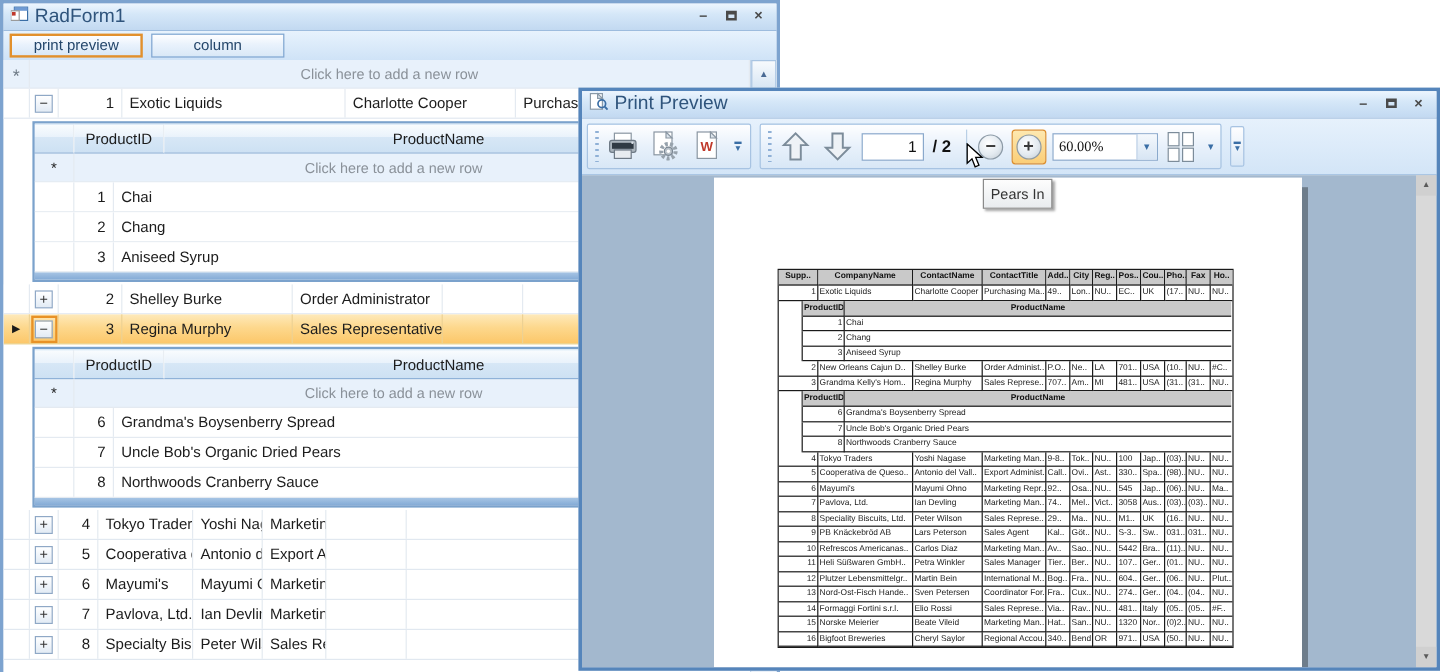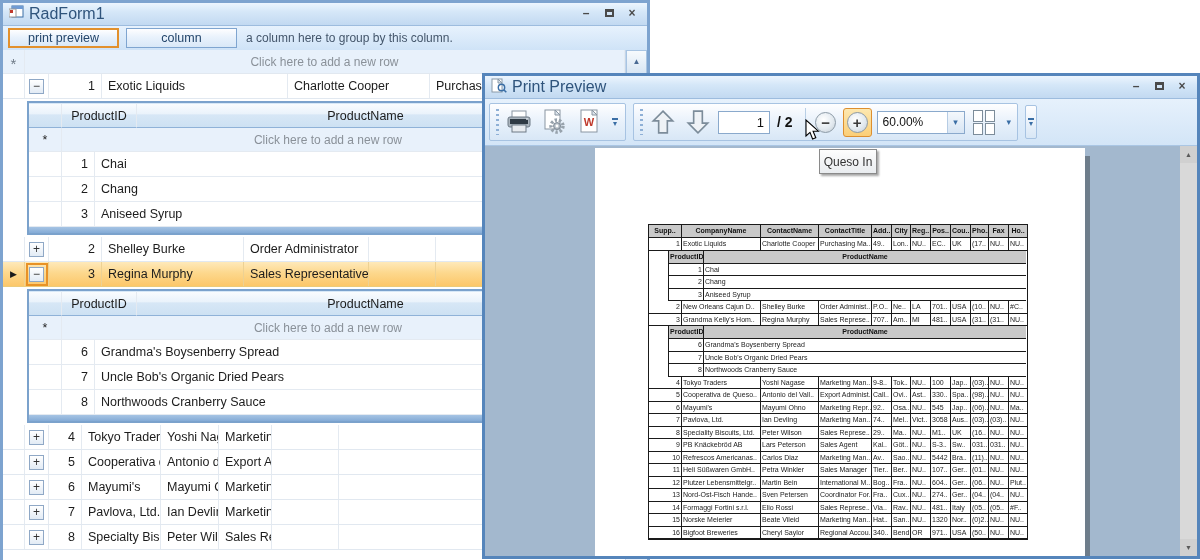--- a/index.html
+++ b/index.html
@@ -85,21 +85,21 @@
   .ovfbar { width:6px; height:2px; background:#3a6ea5; margin-bottom:1px; }
   .pagebox { width:52px; height:23px; background:#fff; border:1px solid #8aa9cc; font-size:13px;
              line-height:21px; text-align:right; padding-right:5px; color:#111; }
   .ptotal { font-weight:bold; font-size:14px; color:#111; margin:0 4px 0 2px; }
   .vsep { width:1px; height:28px; background:#b9cfe6; margin:0 3px; }
   .circ { width:21px; height:21px; border-radius:50%; border:1px solid #8c9aa6;
           background:radial-gradient(circle at 40% 35%,#ffffff,#e3eaf0 55%,#c3ccd4);
           display:flex; align-items:center; justify-content:center;
           font-size:15px; line-height:15px; color:#3a3a3a; font-weight:bold; }
   .zplus { border:1px solid #dd8f2f; background:linear-gradient(#fde8b0,#fbce77); border-radius:3px; padding:3px; }
-  .combo { width:88px; height:23px; border:1px solid #8aa9cc; background:#fff; display:flex; }
+  .combo { width:88px; height:23px; border:1px solid #8aa9cc; background:#fff; display:flex;font-family:Liberation Serif, serif; }
   .cval { flex:1; font-size:12px; color:#111; padding-left:5px; line-height:21px; }
   .carr { width:17px; background:linear-gradient(#f4f8fc,#d7e5f4); border-left:1px solid #b6cce4;
           color:#3a6ea5; font-size:9px; text-align:center; line-height:21px; }
   .pgic { position:relative; width:26px; height:26px; }
   .pgic span { position:absolute; width:10px; height:12px; background:#fff; border:1px solid #7c8c9a; }
   .ddarr { color:#3a6ea5; font-size:9px; padding:0 2px; }
 
   .ppcontent { position:absolute; left:0; right:0; top:70px; bottom:0; background:#a3b8ce; overflow:hidden; }
   .page { position:absolute; left:110px; top:2px; width:490px; bottom:0; background:#fff; }
   .pgshadow { position:absolute; left:600px; top:10px; width:5px; bottom:0; background:#6e7d8b; }
@@ -150,21 +150,20 @@
       <span class="wbtns">
         <span class="wbtn">–</span>
         <span class="wbtn"><span class="maxbox"></span></span>
         <span class="wbtn">×</span>
       </span>
     </div>
 
     <div class="radtools">
       <button class="rbtn focus">print preview</button>
       <button class="rbtn">column</button>
-      <span class="ghint">a column here to group by this column.</span>
     </div>
 
     <div class="gridwrap">
 
 
       <div class="grow addnew">
         <span class="gc ind star">*</span>
         <span class="gc rest">Click here to add a new row</span>
       </div>
 
@@ -759,21 +758,21 @@
         </div>
       </div>
       <div class="ppscroll">
         <div class="ppsbtn" style="top:0">▲</div>
         <div class="ppsbtn" style="bottom:0;top:auto">▼</div>
       </div>
     </div>
   </div>
 
   <div class="tooltip">
-    <span>Queso In</span>
+    <span>Pears In</span>
   </div>
 
   <div class="cursor">
     <svg width="16" height="22" viewBox="0 0 16 22">
         <path d="M1 1 L1 17 L5 13.4 L7.6 20 L10.8 18.7 L8.1 12.2 L13.4 12.2 Z" fill="#fff" stroke="#000" stroke-width="1.1"></path>
       </svg>
   </div>
 
 </div>
 

